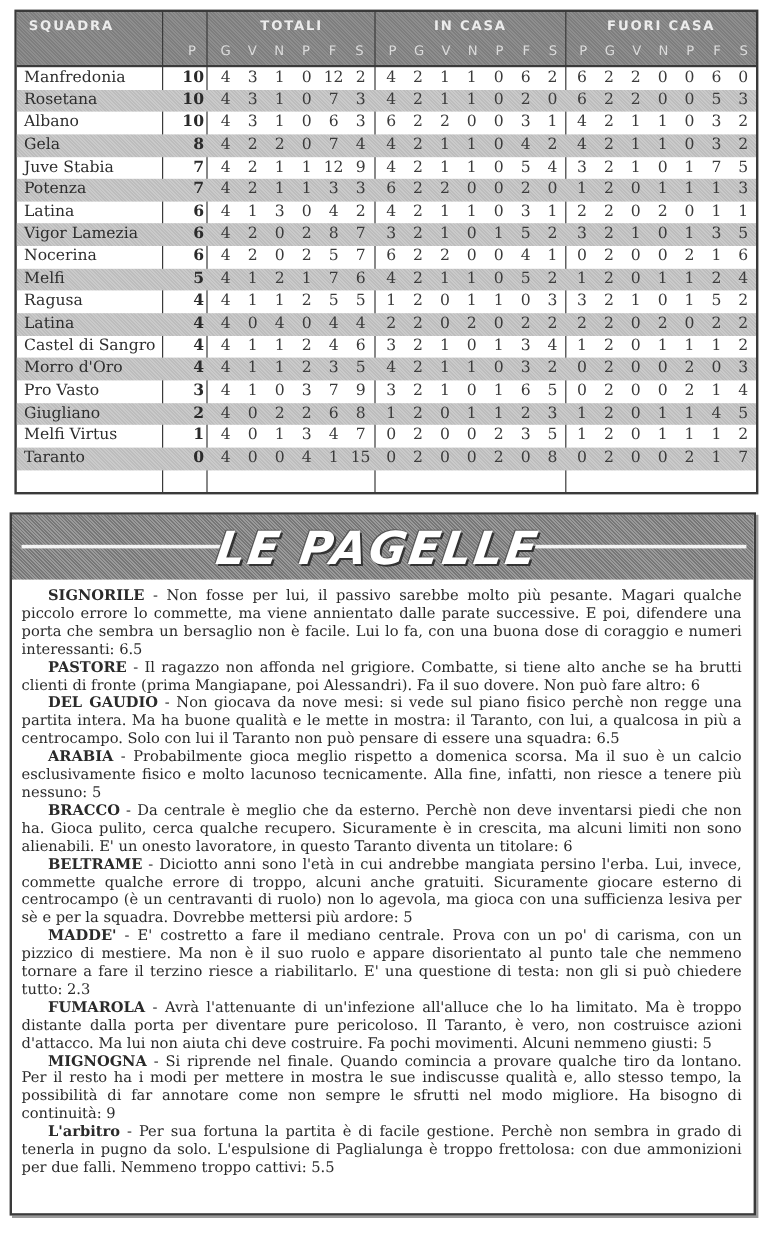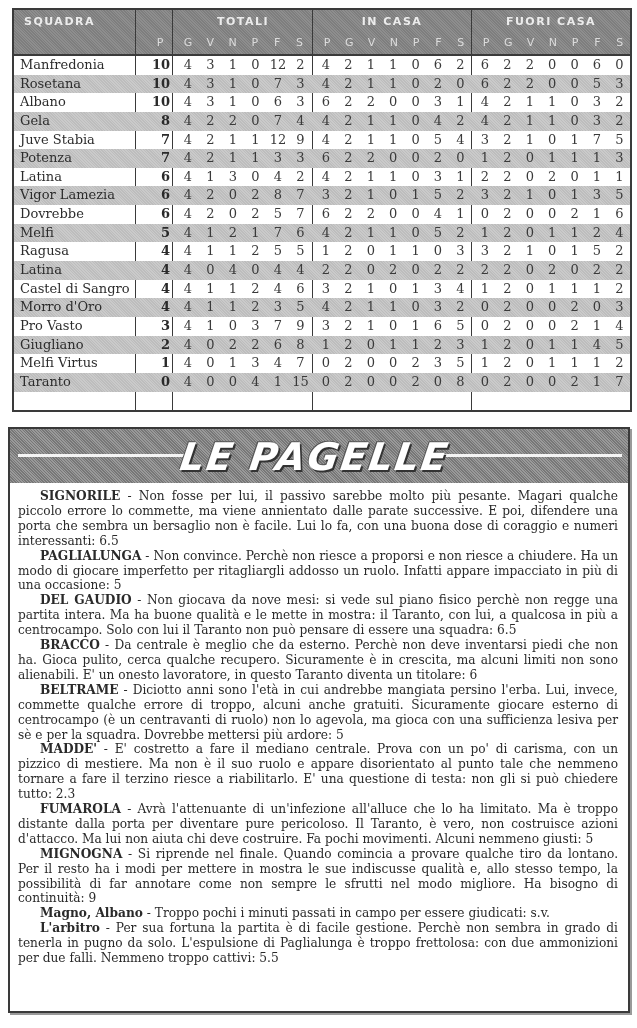--- a/index.html
+++ b/index.html
@@ -295,21 +295,21 @@
         <span class="st-cell" style="left: 436.4px;">2</span>
         <span class="st-cell" style="left: 461px;">3</span>
         <span class="st-cell" style="left: 483.4px;">2</span>
         <span class="st-cell" style="left: 505.8px;">1</span>
         <span class="st-cell" style="left: 528.2px;">0</span>
         <span class="st-cell" style="left: 550.6px;">1</span>
         <span class="st-cell" style="left: 573px;">3</span>
         <span class="st-cell" style="left: 595.4px;">5</span>
       </div>
       <div class="st-row">
-        <span class="st-team">Dovrebbe</span>
+        <span class="st-team">Nocerina</span>
         <span class="st-points">6</span>
         <span class="st-cell" style="left: 164px;">4</span>
         <span class="st-cell" style="left: 186.5px;">2</span>
         <span class="st-cell" style="left: 209px;">0</span>
         <span class="st-cell" style="left: 231.5px;">2</span>
         <span class="st-cell" style="left: 254px;">5</span>
         <span class="st-cell" style="left: 276.5px;">7</span>
         <span class="st-cell" style="left: 302px;">6</span>
         <span class="st-cell" style="left: 324.4px;">2</span>
         <span class="st-cell" style="left: 346.8px;">2</span>
@@ -545,23 +545,23 @@
 </div>
 
 <div class="pagelle">
   <div class="pg-head">
     <div class="pg-head-line left"></div>
     <div class="pg-head-line right"></div>
     <div class="pg-title">LE PAGELLE</div>
   </div>
   <div class="pg-body" id="pg-body">
       <p class="pg-entry"><span class="pg-name">SIGNORILE</span><span> - Non fosse per lui, il passivo sarebbe molto più pesante. Magari qualche piccolo errore lo commette, ma viene annientato dalle parate successive. E poi, difendere una porta che sembra un bersaglio non è facile. Lui lo fa, con una buona dose di coraggio e numeri interessanti: 6.5</span></p>
-      <p class="pg-entry"><span class="pg-name">PAGLIALUNGA</span><span> - Non convince. Perchè non riesce a proporsi e non riesce a chiudere. Ha un modo di giocare imperfetto per ritagliargli addosso un ruolo. Infatti appare impacciato in più di una occasione: 5</span></p>
+      <p class="pg-entry"><span class="pg-name">PASTORE</span><span> - Il ragazzo non affonda nel grigiore. Combatte, si tiene alto anche se ha brutti clienti di fronte (prima Mangiapane, poi Alessandri). Fa il suo dovere. Non può fare altro: 6</span></p>
       <p class="pg-entry"><span class="pg-name">DEL GAUDIO</span><span> - Non giocava da nove mesi: si vede sul piano fisico perchè non regge una partita intera. Ma ha buone qualità e le mette in mostra: il Taranto, con lui, a qualcosa in più a centrocampo. Solo con lui il Taranto non può pensare di essere una squadra: 6.5</span></p>
+      <p class="pg-entry"><span class="pg-name">ARABIA</span><span> - Probabilmente gioca meglio rispetto a domenica scorsa. Ma il suo è un calcio esclusivamente fisico e molto lacunoso tecnicamente. Alla fine, infatti, non riesce a tenere più nessuno: 5</span></p>
       <p class="pg-entry"><span class="pg-name">BRACCO</span><span> - Da centrale è meglio che da esterno. Perchè non deve inventarsi piedi che non ha. Gioca pulito, cerca qualche recupero. Sicuramente è in crescita, ma alcuni limiti non sono alienabili. E' un onesto lavoratore, in questo Taranto diventa un titolare: 6</span></p>
       <p class="pg-entry"><span class="pg-name">BELTRAME</span><span> - Diciotto anni sono l'età in cui andrebbe mangiata persino l'erba. Lui, invece, commette qualche errore di troppo, alcuni anche gratuiti. Sicuramente giocare esterno di centrocampo (è un centravanti di ruolo) non lo agevola, ma gioca con una sufficienza lesiva per sè e per la squadra. Dovrebbe mettersi più ardore: 5</span></p>
       <p class="pg-entry"><span class="pg-name">MADDE'</span><span> - E' costretto a fare il mediano centrale. Prova con un po' di carisma, con un pizzico di mestiere. Ma non è il suo ruolo e appare disorientato al punto tale che nemmeno tornare a fare il terzino riesce a riabilitarlo. E' una questione di testa: non gli si può chiedere tutto: 2.3</span></p>
       <p class="pg-entry"><span class="pg-name">FUMAROLA</span><span> - Avrà l'attenuante di un'infezione all'alluce che lo ha limitato. Ma è troppo distante dalla porta per diventare pure pericoloso. Il Taranto, è vero, non costruisce azioni d'attacco. Ma lui non aiuta chi deve costruire. Fa pochi movimenti. Alcuni nemmeno giusti: 5</span></p>
       <p class="pg-entry"><span class="pg-name">MIGNOGNA</span><span> - Si riprende nel finale. Quando comincia a provare qualche tiro da lontano. Per il resto ha i modi per mettere in mostra le sue indiscusse qualità e, allo stesso tempo, la possibilità di far annotare come non sempre le sfrutti nel modo migliore. Ha bisogno di continuità: 9</span></p>
-      <p class="pg-entry"><span class="pg-name">Magno, Albano</span><span> - Troppo pochi i minuti passati in campo per essere giudicati: s.v.</span></p>
       <p class="pg-entry"><span class="pg-name">L'arbitro</span><span> - Per sua fortuna la partita è di facile gestione. Perchè non sembra in grado di tenerla in pugno da solo. L'espulsione di Paglialunga è troppo frettolosa: con due ammonizioni per due falli. Nemmeno troppo cattivi: 5.5</span></p>
     </div>
 </div>
 
 </body></html>

